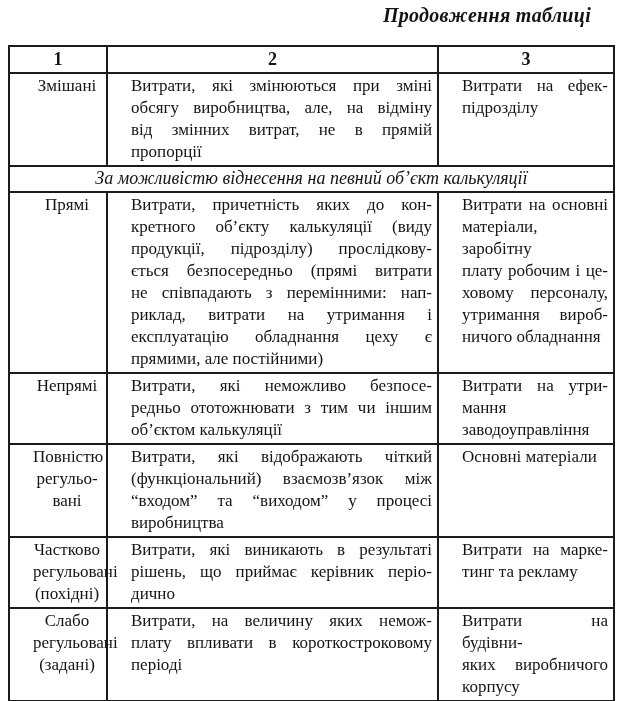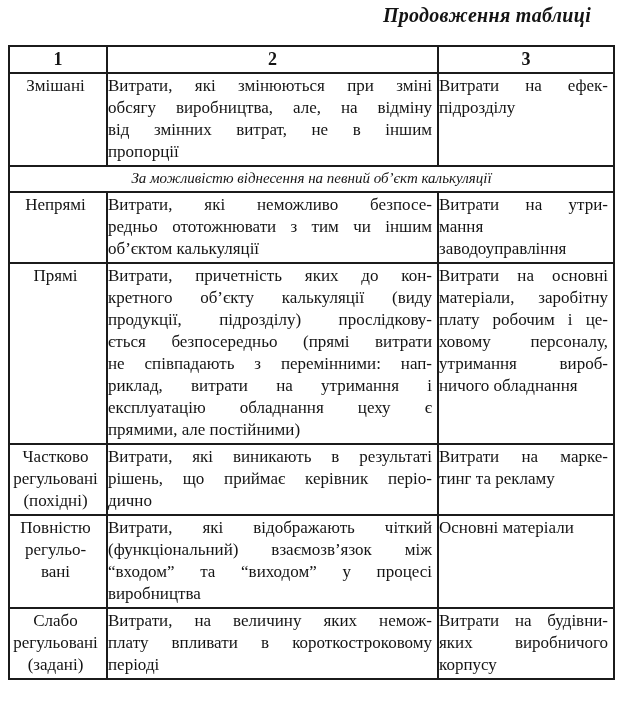--- a/index.html
+++ b/index.html
@@ -35,35 +35,35 @@
     border-collapse: collapse;
     table-layout: fixed;
   }
   .cost-table col.c1 { width: 98px; }
   .cost-table col.c2 { width: 331px; }
   .cost-table col.c3 { width: 176px; }
   .cost-table th,
   .cost-table td {
     border: 2px solid #1b1b1b;
     vertical-align: top;
-    padding: 1px 5px 2px 0;
+    padding: 1px 5px 2px 23px;
     font-size: 17px;
     line-height: 22px;
   }
   .cost-table th {
     font-size: 18px;
     font-weight: bold;
     text-align: center;
     padding: 0;
     line-height: 24px;
     height: 25px;
   }
   tr.section-row td {
     font-style: italic;
-    font-size: 15px;
+    font-size: 18px;
     text-align: center;
     padding: 0;
     line-height: 23px;
     height: 24px;
   }
   
   td.cell-just .ln {
     text-align: justify;
     text-align-last: justify;
   }
@@ -98,47 +98,31 @@
       <th>3</th>
     </tr>
 
     <tr>
       <td class="cell-center">
             <div class="ln ln-last">Змішані</div>
           </td>
       <td class="cell-just">
             <div class="ln">Витрати, які змінюються при зміні</div>
             <div class="ln">обсягу виробництва, але, на відміну</div>
-            <div class="ln">від змінних витрат, не в іншим</div>
+            <div class="ln">від змінних витрат, не в прямій</div>
             <div class="ln ln-last">пропорції</div>
           </td>
       <td class="cell-just">
             <div class="ln">Витрати на ефек-</div>
             <div class="ln ln-last">підрозділу</div>
           </td>
     </tr>
 
     <tr class="section-row">
       <td colspan="3">За можливістю віднесення на певний об’єкт калькуляції</td>
-    </tr>
-
-    <tr>
-      <td class="cell-center">
-            <div class="ln ln-last">Непрямі</div>
-          </td>
-      <td class="cell-just">
-            <div class="ln">Витрати, які неможливо безпосе-</div>
-            <div class="ln">редньо ототожнювати з тим чи іншим</div>
-            <div class="ln ln-last">об’єктом калькуляції</div>
-          </td>
-      <td class="cell-just">
-            <div class="ln">Витрати на утри-</div>
-            <div class="ln">мання</div>
-            <div class="ln ln-last">заводоуправління</div>
-          </td>
     </tr>
 
     <tr>
       <td class="cell-center">
             <div class="ln ln-last">Прямі</div>
           </td>
       <td class="cell-just">
             <div class="ln">Витрати, причетність яких до кон-</div>
             <div class="ln">кретного об’єкту калькуляції (виду</div>
             <div class="ln">продукції, підрозділу) прослідкову-</div>
@@ -151,57 +135,73 @@
       <td class="cell-just">
             <div class="ln">Витрати на основні</div>
             <div class="ln">матеріали, заробітну</div>
             <div class="ln">плату робочим і це-</div>
             <div class="ln">ховому персоналу,</div>
             <div class="ln">утримання вироб-</div>
             <div class="ln ln-last">ничого обладнання</div>
           </td>
     </tr>
 
-
-    <tr>
-      <td class="cell-center">
-            <div class="ln">Частково</div>
-            <div class="ln">регульовані</div>
-            <div class="ln ln-last">(похідні)</div>
-          </td>
-      <td class="cell-just">
-            <div class="ln">Витрати, які виникають в результаті</div>
-            <div class="ln">рішень, що приймає керівник періо-</div>
-            <div class="ln ln-last">дично</div>
-          </td>
-      <td class="cell-just">
-            <div class="ln">Витрати на марке-</div>
-            <div class="ln ln-last">тинг та рекламу</div>
-          </td>
-    </tr>
+    <tr>
+      <td class="cell-center">
+            <div class="ln ln-last">Непрямі</div>
+          </td>
+      <td class="cell-just">
+            <div class="ln">Витрати, які неможливо безпосе-</div>
+            <div class="ln">редньо ототожнювати з тим чи іншим</div>
+            <div class="ln ln-last">об’єктом калькуляції</div>
+          </td>
+      <td class="cell-just">
+            <div class="ln">Витрати на утри-</div>
+            <div class="ln">мання</div>
+            <div class="ln ln-last">заводоуправління</div>
+          </td>
+    </tr>
+
 
     <tr>
       <td class="cell-center">
             <div class="ln">Повністю</div>
             <div class="ln">регульо-</div>
             <div class="ln ln-last">вані</div>
           </td>
       <td class="cell-just">
             <div class="ln">Витрати, які відображають чіткий</div>
             <div class="ln">(функціональний) взаємозв’язок між</div>
             <div class="ln">“входом” та “виходом” у процесі</div>
             <div class="ln ln-last">виробництва</div>
           </td>
       <td class="cell-just">
             <div class="ln ln-last">Основні матеріали</div>
           </td>
     </tr>
 
     <tr>
       <td class="cell-center">
+            <div class="ln">Частково</div>
+            <div class="ln">регульовані</div>
+            <div class="ln ln-last">(похідні)</div>
+          </td>
+      <td class="cell-just">
+            <div class="ln">Витрати, які виникають в результаті</div>
+            <div class="ln">рішень, що приймає керівник періо-</div>
+            <div class="ln ln-last">дично</div>
+          </td>
+      <td class="cell-just">
+            <div class="ln">Витрати на марке-</div>
+            <div class="ln ln-last">тинг та рекламу</div>
+          </td>
+    </tr>
+
+    <tr>
+      <td class="cell-center">
             <div class="ln">Слабо</div>
             <div class="ln">регульовані</div>
             <div class="ln ln-last">(задані)</div>
           </td>
       <td class="cell-just">
             <div class="ln">Витрати, на величину яких немож-</div>
             <div class="ln">плату впливати в короткостроковому</div>
             <div class="ln ln-last">періоді</div>
           </td>
       <td class="cell-just">

